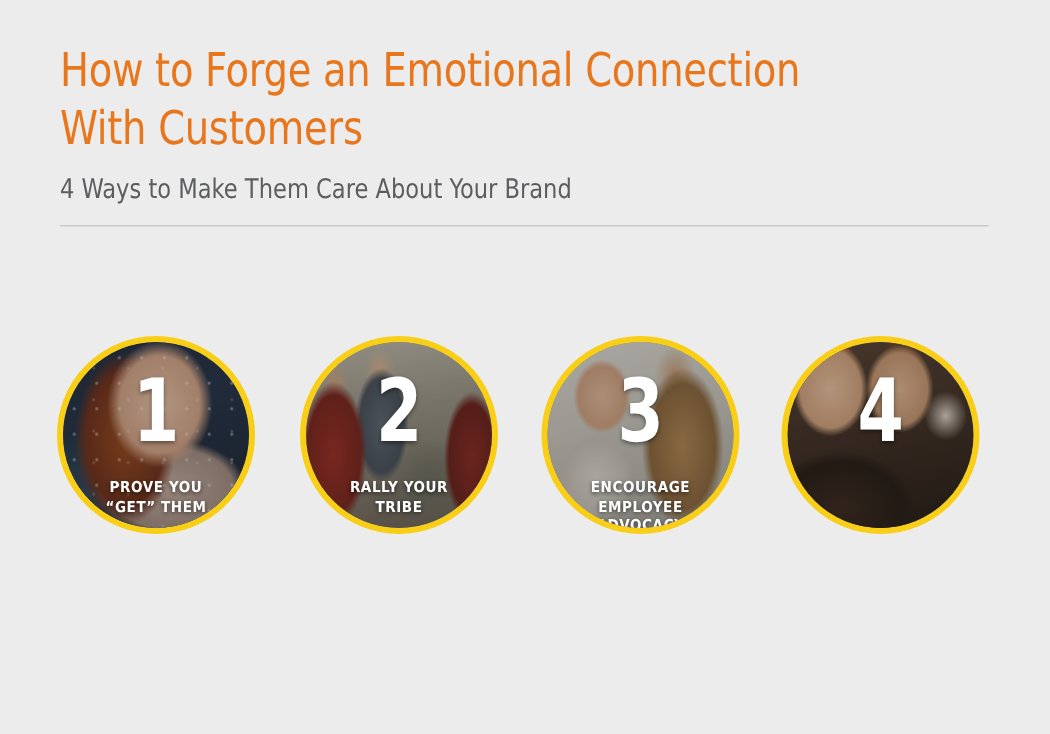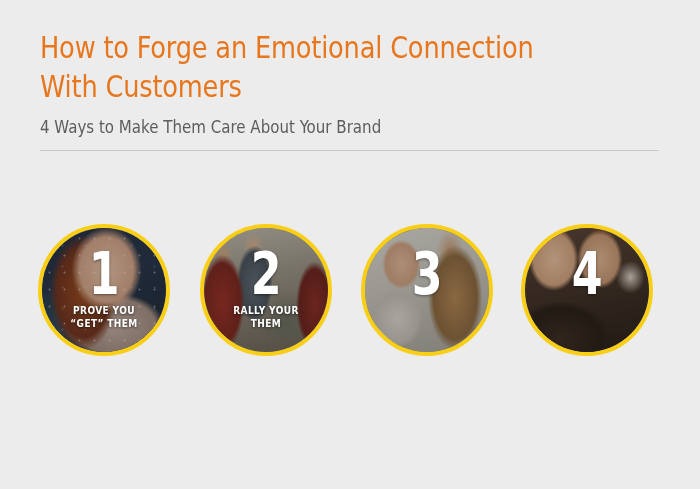--- a/index.html
+++ b/index.html
@@ -129,21 +129,21 @@
   }
   .caption {
     color: #ffffff;
     font-family: "DejaVu Sans Condensed", "Liberation Sans Narrow", "Liberation Sans", sans-serif;
     font-size: 10px;
     font-weight: 700;
     line-height: 12.5px;
     letter-spacing: 0.4px;
     white-space: pre-line;
     text-shadow: 0 1px 3px rgba(0,0,0,0.6);
-    margin-top: 5px;
+    margin-top: 20px;
     padding: 0 6px;
   }
 
   
   
   .img-1 {
     background:
       radial-gradient(ellipse 38% 46% at 52% 34%, #f0cbb0 0%, #dbaa8c 55%, rgba(219,170,140,0) 72%),
       radial-gradient(ellipse 34% 58% at 34% 52%, #9c4a1d 0%, #72301a 60%, rgba(114,48,26,0) 78%),
       radial-gradient(ellipse 46% 30% at 58% 78%, #cbb3a6 0%, #a79287 70%, rgba(167,146,135,0) 85%),
@@ -225,33 +225,36 @@
 
     <div class="step s1">
       <div class="ring">
         <div class="photo">
           <div class="layer img-2"></div>
           <div class="scrim"></div>
         </div>
         <div class="step-content">
           <div class="num">2</div>
           <div class="caption">RALLY YOUR
-THEM</div>
+TRIBE</div>
         </div>
       </div>
     </div>
 
     <div class="step s2">
       <div class="ring">
         <div class="photo">
           <div class="layer img-3"></div>
           <div class="scrim"></div>
         </div>
         <div class="step-content">
           <div class="num">3</div>
+          <div class="caption">ENCOURAGE
+EMPLOYEE
+ADVOCACY</div>
         </div>
       </div>
     </div>
 
     <div class="step s3">
       <div class="ring">
         <div class="photo">
           <div class="layer img-4"></div>
           <div class="scrim"></div>
         </div>

